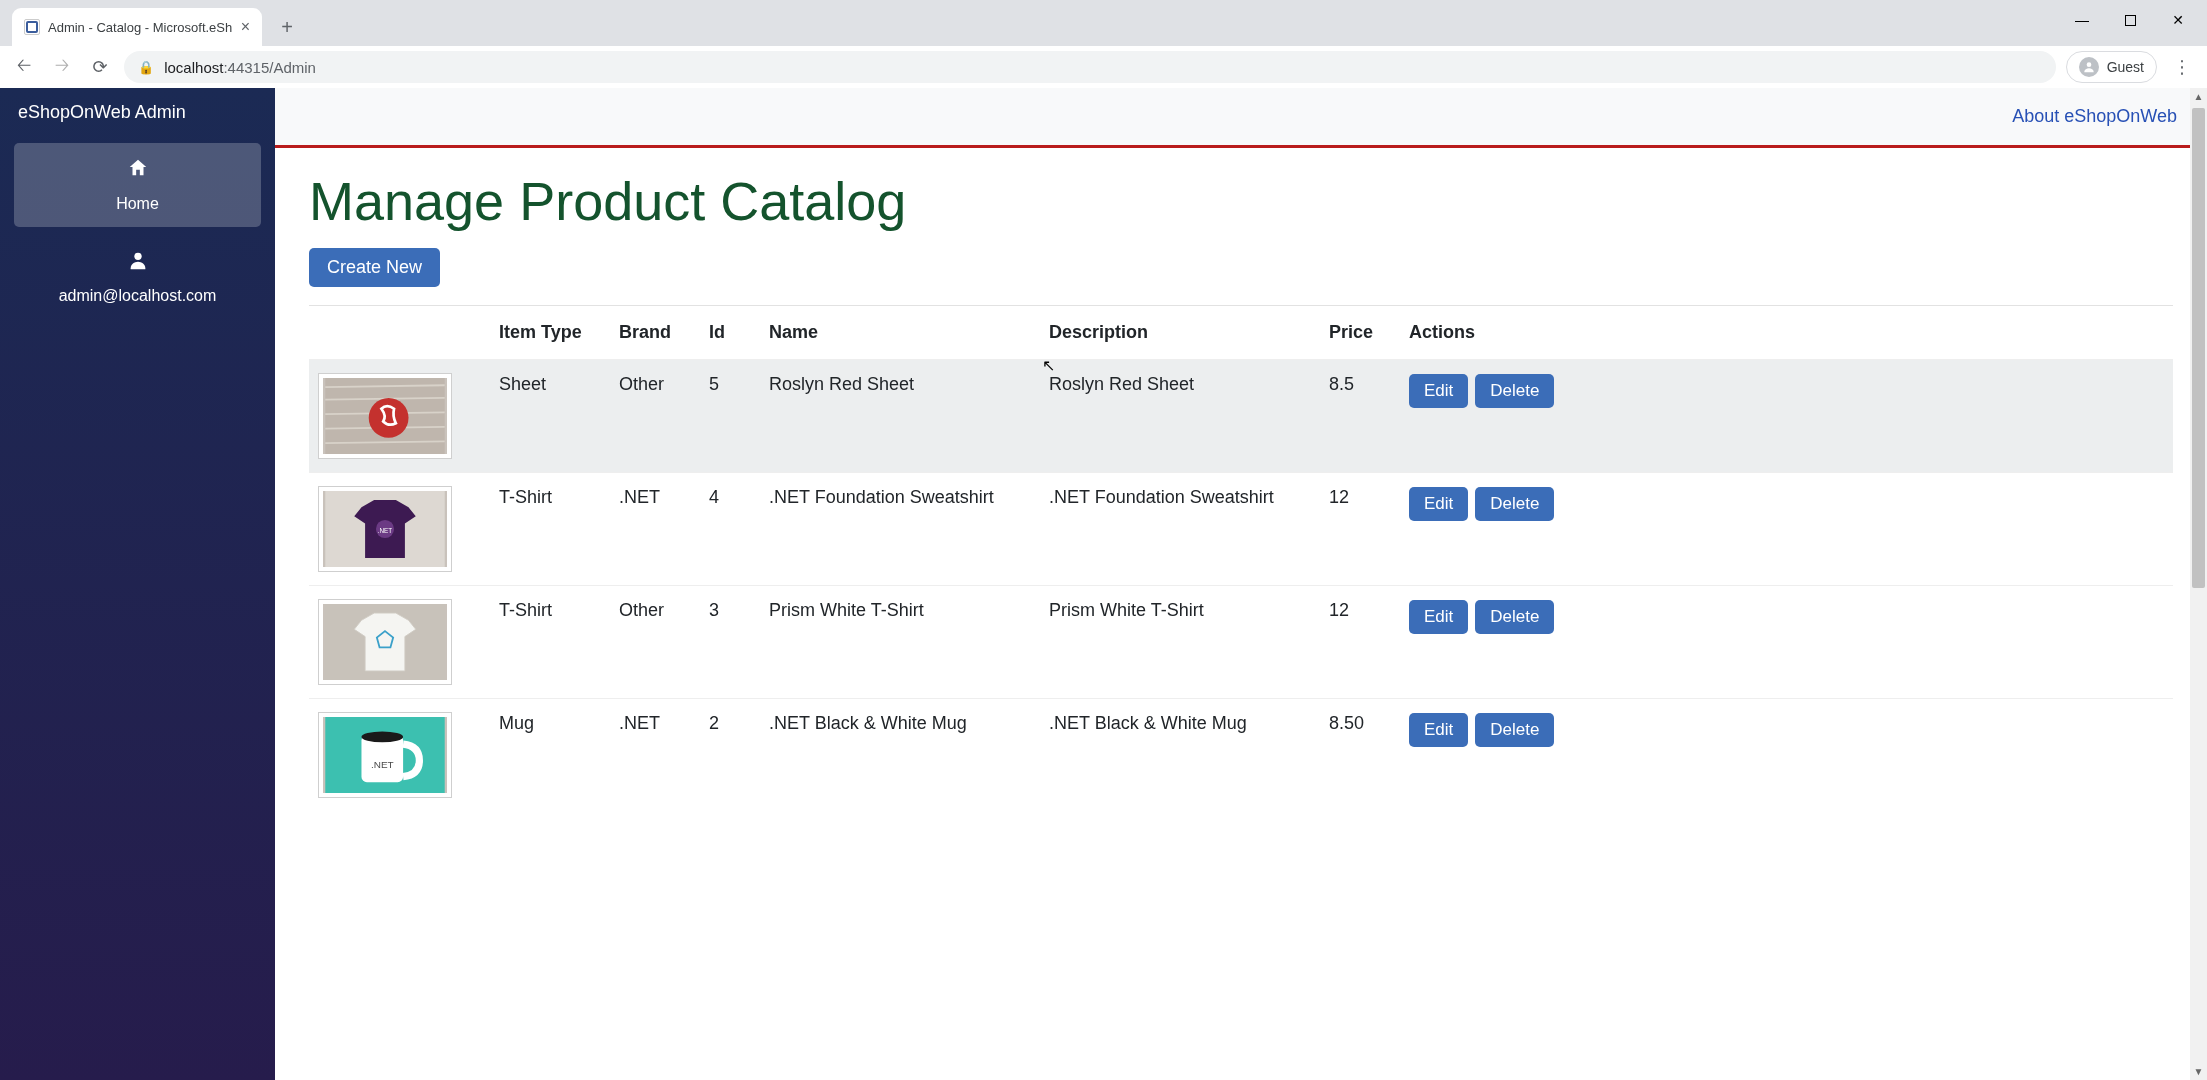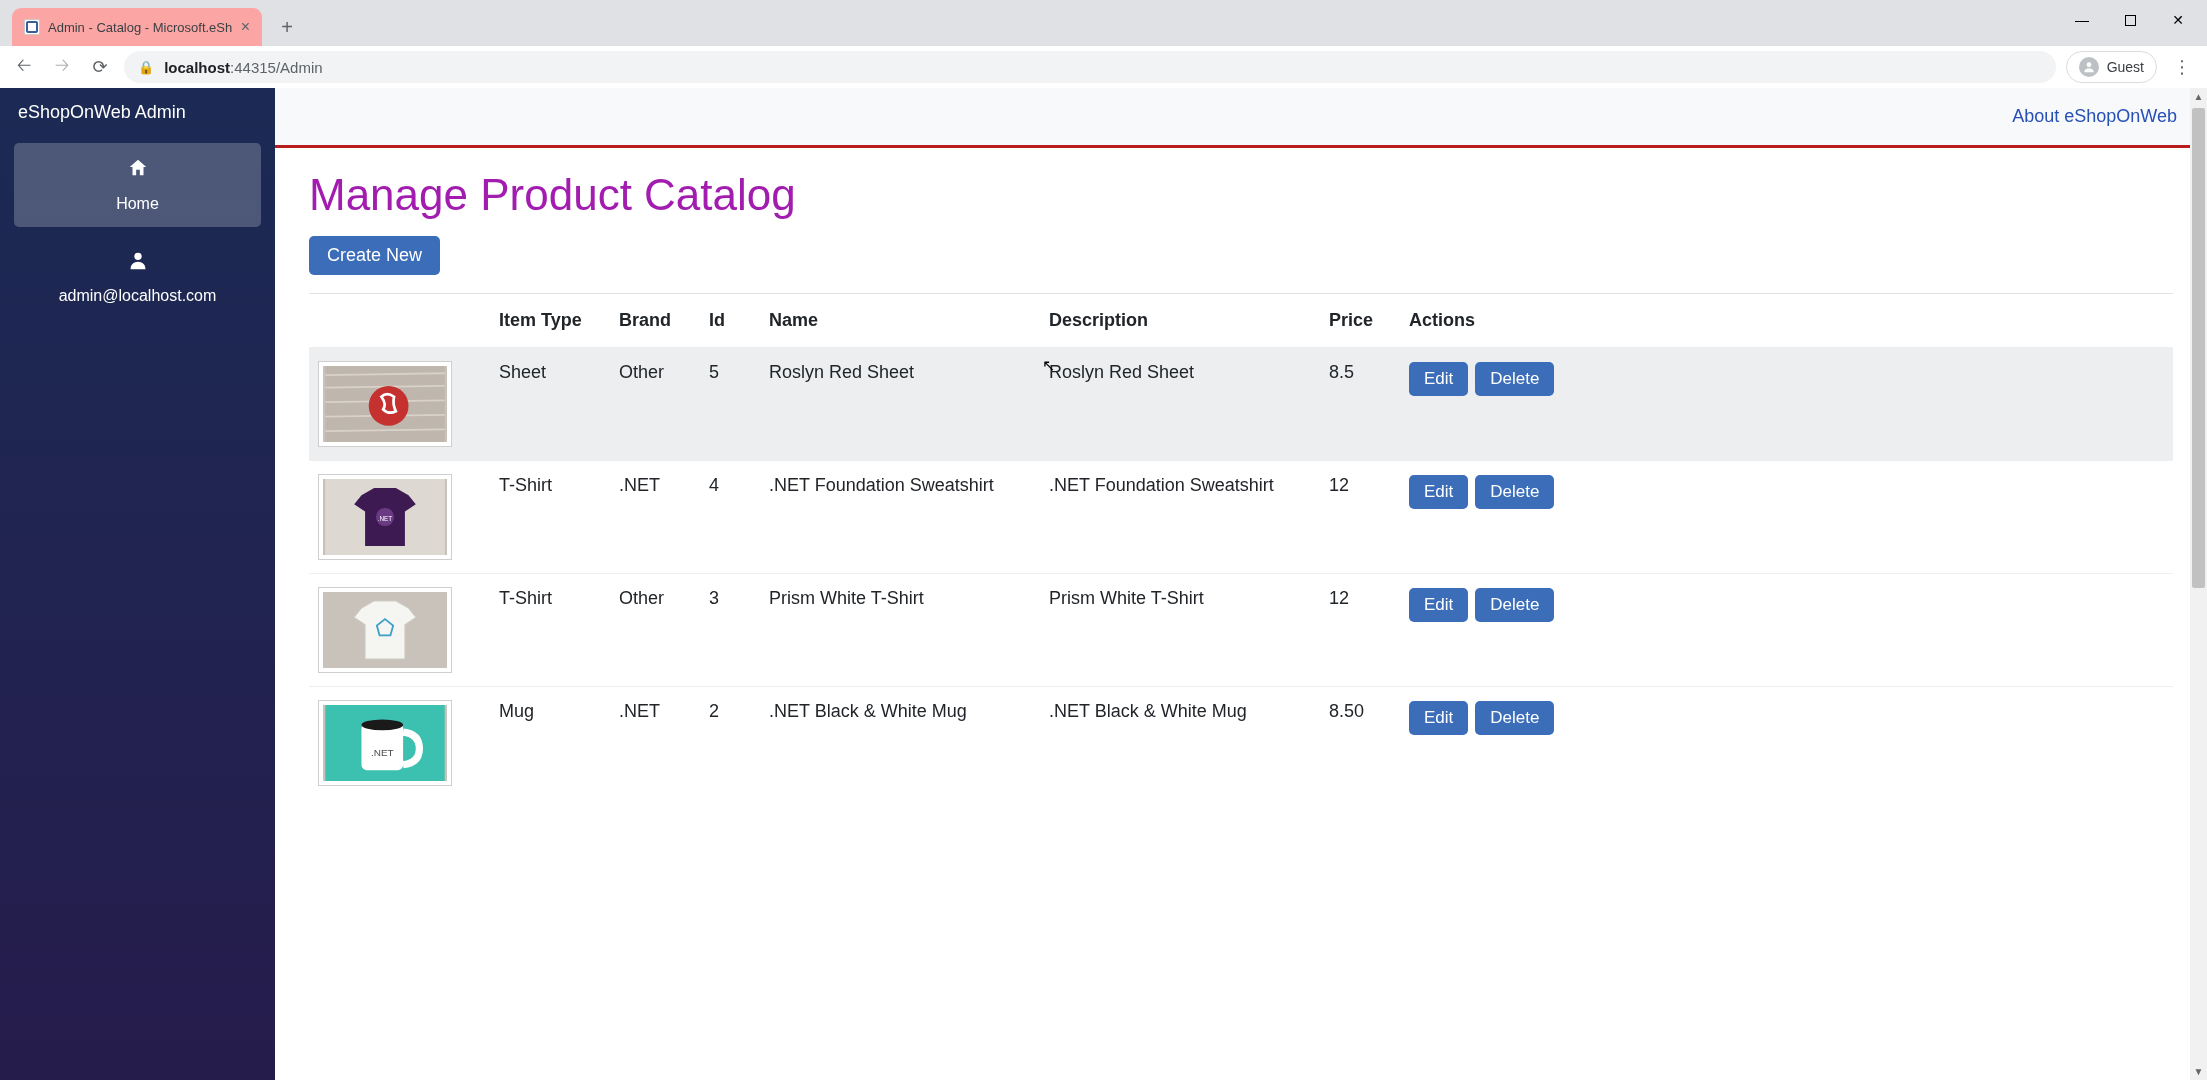--- a/index.html
+++ b/index.html
@@ -1,54 +1,54 @@
 <!DOCTYPE html>
 <html><head>
   <meta charset="utf-8">
   <style>
     * { box-sizing: border-box; margin: 0; padding: 0; }
     body { font-family: "Segoe UI", Arial, sans-serif; background: #fff; overflow: hidden; }
 
     
     .browser-chrome { background: #dfe1e5; height: 88px; display: flex; flex-direction: column; }
     .tab-strip { height: 46px; display: flex; align-items: flex-end; padding-left: 12px; position: relative; }
-    .tab { background: #fca5a5; height: 38px; min-width: 250px; border-radius: 9px 9px 0 0; display: flex; align-items: center; padding: 0 12px; gap: 8px; font-size: 13px; color: #3c4043; position: relative; }
+    .tab { background: #ffffff; height: 38px; min-width: 250px; border-radius: 9px 9px 0 0; display: flex; align-items: center; padding: 0 12px; gap: 8px; font-size: 13px; color: #3c4043; position: relative; }
     .tab .favicon { width: 16px; height: 16px; background: #fff; border: 1px solid #ccc; border-radius: 2px; display:flex; align-items:center; justify-content:center; }
     .tab .favicon::after { content:""; display:block; width:8px; height:8px; border:2px solid #3b5d9c; border-radius:2px; }
     .tab-title { flex: 1; white-space: nowrap; overflow: hidden; text-overflow: ellipsis; }
     .tab-close { font-size: 16px; color:#5f6368; cursor:pointer; line-height:1; }
     .new-tab { width:30px; height:30px; display:flex; align-items:center; justify-content:center; font-size:20px; color:#5f6368; cursor:pointer; margin-left:10px; margin-bottom:4px; }
     .window-controls { position:absolute; right:6px; top:4px; display:flex; gap:2px; }
     .window-controls button { width:46px; height:32px; border:none; background:transparent; font-size:14px; color:#000; cursor:pointer; display:flex; align-items:center; justify-content:center; }
     .window-controls .maximize-box { width:11px; height:11px; border:1.4px solid #000; }
 
     .toolbar { background:#fff; height:42px; display:flex; align-items:center; gap:10px; padding:0 10px; }
     .nav-btn { width:28px; height:28px; border:none; background:transparent; color:#5f6368; font-size:18px; cursor:pointer; border-radius:50%; display:flex; align-items:center; justify-content:center; }
     .nav-btn.disabled { color:#b0b0b0; cursor:default; }
     .omnibox { flex:1; height:32px; background:#f1f3f4; border-radius:16px; display:flex; align-items:center; padding:0 14px; gap:10px; color:#202124; font-size:15px; }
     .lock-icon { color:#5f6368; font-size:13px; }
-    .url-host { color:#202124;font-weight:bold; }
+    .url-host { color:#202124; }
     .url-path { color:#5f6368; }
     .guest-chip { display:flex; align-items:center; gap:8px; height:32px; padding:0 12px; border:1px solid #dadce0; border-radius:16px; color:#3c4043; font-size:14px; cursor:pointer;justify-content:flex-end; }
     .avatar-circle { width:20px; height:20px; background:#bdc1c6; border-radius:50%; display:flex; align-items:center; justify-content:center; color:#fff; font-size:12px; }
     .more-btn { width:30px; height:30px; border:none; background:transparent; color:#5f6368; font-size:18px; cursor:pointer; display:flex; align-items:center; justify-content:center; }
 
     
     .viewport { display:flex; height:calc(100vh - 88px); position:relative; }
     .sidebar { width:275px; background:linear-gradient(180deg, #1b2a54 0%, #261c4c 100%); color:#fff; padding:8px 14px; }
     .brand { font-size:18px; font-weight:500; padding:6px 4px 20px; }
     .nav-item { display:flex; align-items:center; gap:16px; padding:14px 14px; border-radius:5px; font-size:16px; cursor:pointer; margin-bottom:8px;flex-direction:column; }
     .nav-item.active { background:rgba(255,255,255,0.22); }
     .nav-icon { width:22px; height:22px; display:flex; align-items:center; justify-content:center; }
 
     .content { flex:1; background:#fff; overflow:auto; }
     .topbar { height:60px; background:#f8f9fa; display:flex; align-items:center; justify-content:flex-end; padding:0 30px; border-bottom:3px solid #b91c1c; }
     .topbar a { color:#2750b5; text-decoration:none; font-size:18px; }
     .main { padding:22px 34px; }
-    h1 { font-size:44px; font-weight:400; color:#a21caf; margin-bottom:16px; }
+    h1 { font-size:54px; font-weight:400; color:#14532d; margin-bottom:16px; }
     .btn { display:inline-block; background:#3b6db8; color:#fff; border:none; border-radius:5px; font-size:18px; padding:9px 18px; cursor:pointer; }
     .btn-sm { font-size:17px; padding:7px 15px; }
 
     hr.sep { border:none; border-top:1px solid #e2e2e2; margin:18px 0 0; }
 
     table { width:100%; border-collapse:collapse; margin-top:0; }
     thead th { text-align:left; font-weight:700; font-size:18px; color:#212529; padding:16px 10px; }
     tbody td { vertical-align:top; padding:14px 10px; font-size:18px; color:#212529; border-top:1px solid #eee; }
     tbody tr.hover-row td { background:#eceeef; }
     .thumb { width:132px; height:84px; background:#c9c2bb; border:4px solid #fff; box-shadow:0 0 0 1px #cfcfcf; display:flex; align-items:center; justify-content:center; position:relative; }

